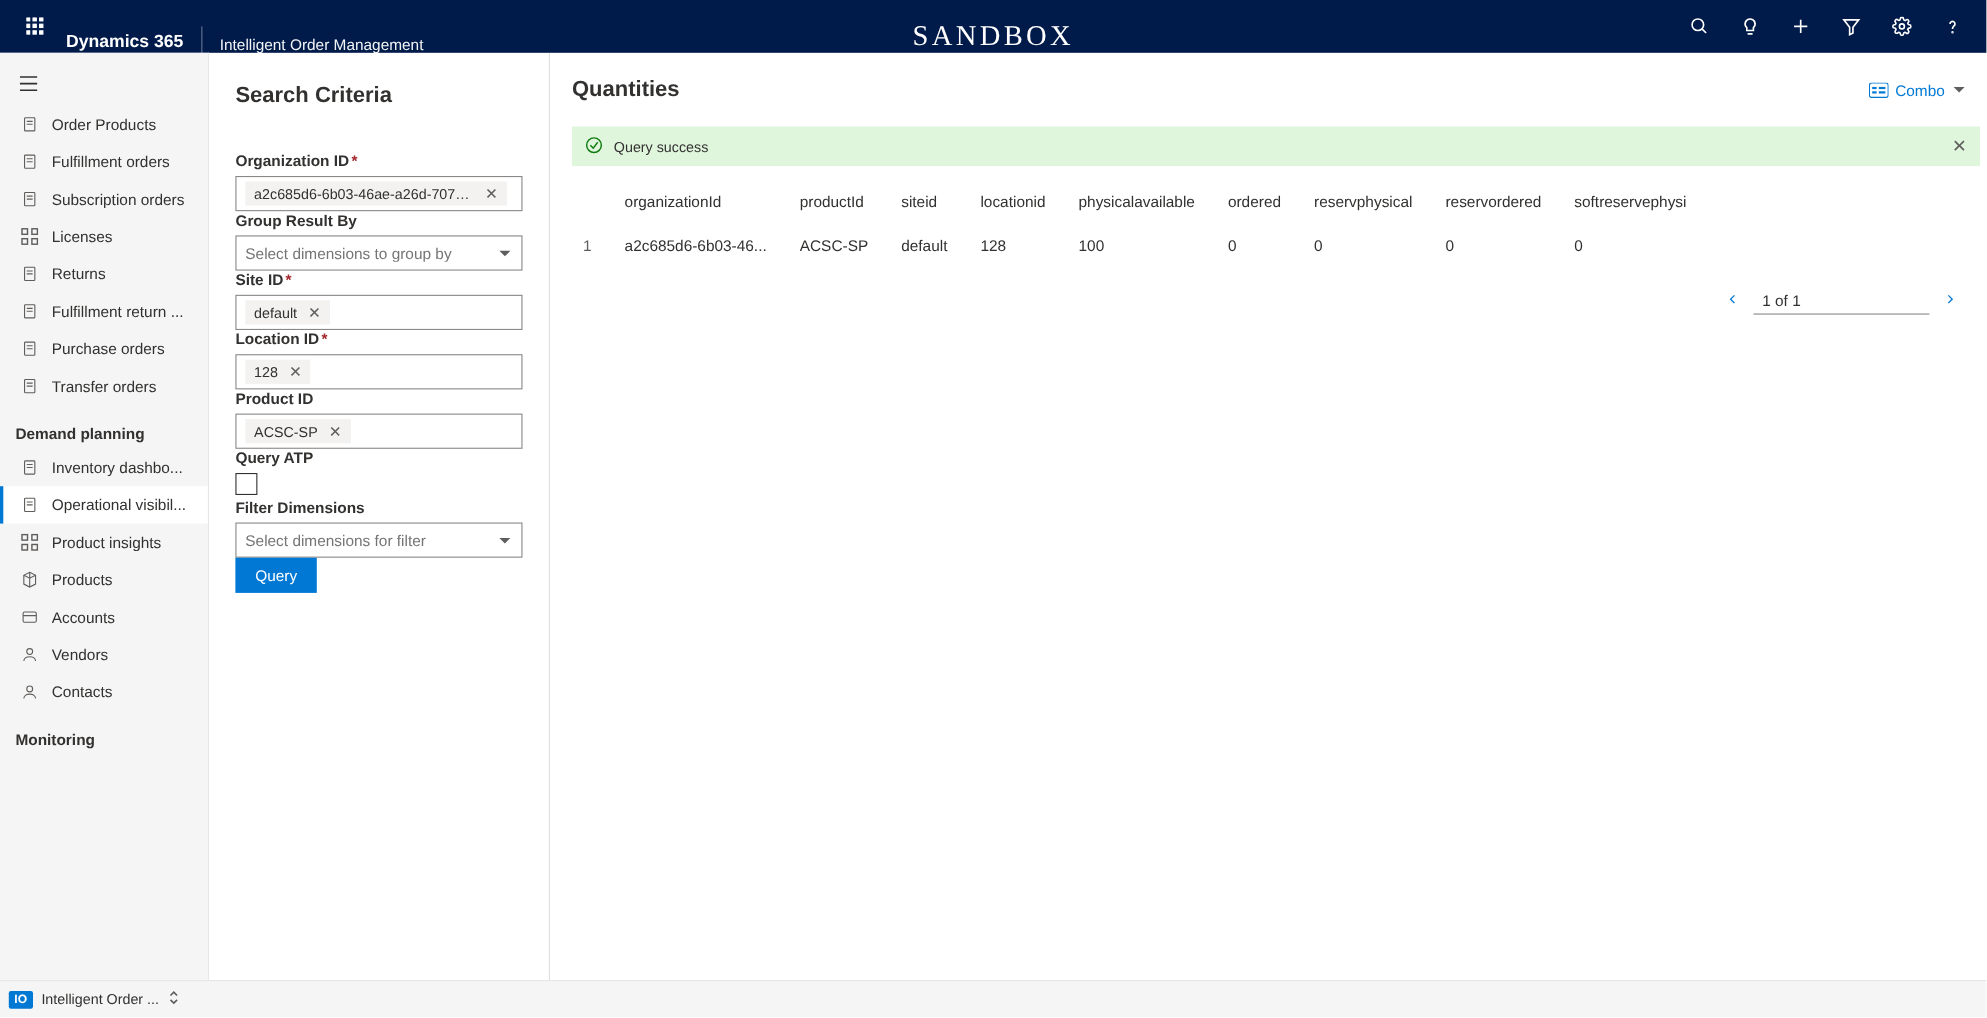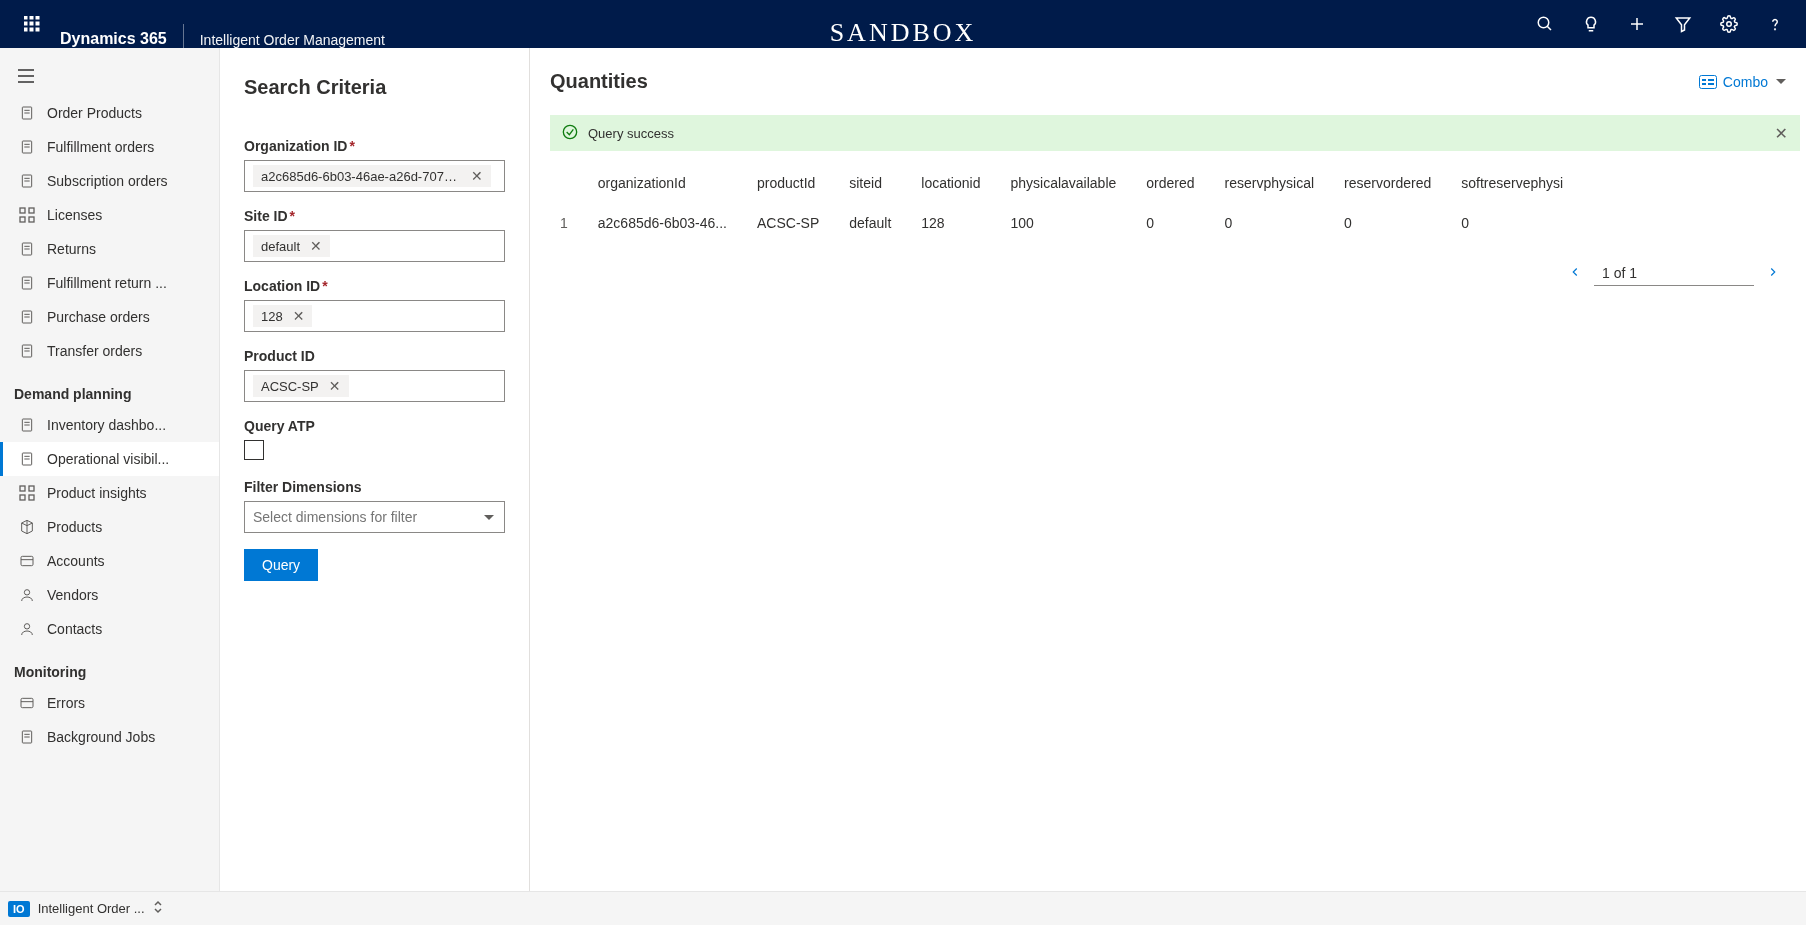--- a/index.html
+++ b/index.html
@@ -38,21 +38,21 @@
   .topbar .spacer { flex:1; }
   .topbar .ticon {
     width:46px; height:48px; display:flex; align-items:center; justify-content:center;
     cursor:pointer; color:#fff;
   }
   .topbar svg { stroke:#fff; }
 
   .shell { display:flex; height: calc(100vh - 48px - 34px); }
 
   .sidebar {
-    width:220px; background:#f5f5f5; border-right:1px solid #e6e6e6;
+    width:190px; background:#f5f5f5; border-right:1px solid #e6e6e6;
     overflow-y:auto; padding-top:8px;
     position:relative;
   }
   .sidebar .hamburger {
     height:40px; display:flex; align-items:center; padding-left:18px; cursor:pointer;
   }
   .nav-item {
     height:34px; display:flex; align-items:center; padding: 0 10px 0 14px;
     cursor:pointer; font-size:14px; color:#323130; white-space:nowrap; overflow:hidden;
     border-left:3px solid transparent;
@@ -71,21 +71,21 @@
   .sidebar::-webkit-scrollbar { width:8px; }
   .sidebar::-webkit-scrollbar-thumb { background:#c8c6c4; border-radius:4px; }
 
   .content { flex:1; display:flex; overflow:hidden; }
 
   .panel-left {
     width:310px; border-right:1px solid #e1dfdd; padding:28px 24px 24px 24px;
     overflow-y:auto;
   }
   .panel-left h2 { font-size:20px; font-weight:600; margin-bottom:39px; }
-  .field { margin-bottom:16px; }
+  .field { }
   .field-label { font-size:14px; font-weight:600; margin-bottom:6px; display:block; }
   .req { color:#a4262c; margin-left:2px; }
   .input-wrap {
     border:1px solid #8a8886; height:32px; display:flex; align-items:center;
     padding:0 6px 0 8px; background:#fff;
   }
   .input-wrap.drop::after {
     content:""; width:0;height:0;border-left:5px solid transparent;border-right:5px solid transparent;
     border-top:5px solid #605e5c; margin-left:auto; margin-right:4px;
   }
@@ -374,58 +374,43 @@
           <span class="nicon">
             <svg width="16" height="16" viewBox="0 0 24 24" fill="none" stroke="#605e5c" stroke-width="1.5">
               <circle cx="12" cy="8" r="4"></circle>
               <path d="M4 21c0-4 4-6 8-6s8 2 8 6"></path>
             </svg>
           </span>
           <span class="nlabel">Contacts</span>
         </div>
       </div>
     <div class="nav-heading">Monitoring</div>
-    <div id="nav-monitor">
-        <div class="nav-item">
-          <span class="nicon">
-            <svg width="16" height="16" viewBox="0 0 24 24" fill="none" stroke="#605e5c" stroke-width="1.5">
-              <rect x="3" y="5" width="18" height="14" rx="2"></rect>
-              <line x1="3" y1="10" x2="21" y2="10"></line>
-            </svg>
-          </span>
-          <span class="nlabel">Errors</span>
-        </div>
-        <div class="nav-item">
-          <span class="nicon">
-            <svg width="16" height="16" viewBox="0 0 24 24" fill="none" stroke="#605e5c" stroke-width="1.5">
-              <rect x="5" y="3" width="14" height="18" rx="1"></rect>
-              <line x1="8" y1="8" x2="16" y2="8"></line>
-              <line x1="8" y1="12" x2="16" y2="12"></line>
-            </svg>
-          </span>
-          <span class="nlabel">Background Jobs</span>
-        </div>
-      </div>
   </div>
 
   <div class="content">
 
     <div class="panel-left">
       <h2>Search Criteria</h2>
 
       <div class="field">
         <label class="field-label"><span>Organization ID</span><span class="req">*</span></label>
         <div class="input-wrap">
           <span class="chip">
             <span class="chip-text">a2c685d6-6b03-46ae-a26d-707c90...</span>
             <span class="chip-x">✕</span>
           </span>
         </div>
       </div>
 
+      <div class="field">
+        <label class="field-label">Group Result By</label>
+        <div class="input-wrap drop">
+          <input class="placeholder-only" placeholder="Select dimensions to group by" style="">
+        </div>
+      </div>
 
       <div class="field">
         <label class="field-label"><span>Site ID</span><span class="req">*</span></label>
         <div class="input-wrap">
           <span class="chip">
             <span class="chip-text">default</span>
             <span class="chip-x">✕</span>
           </span>
         </div>
       </div>

